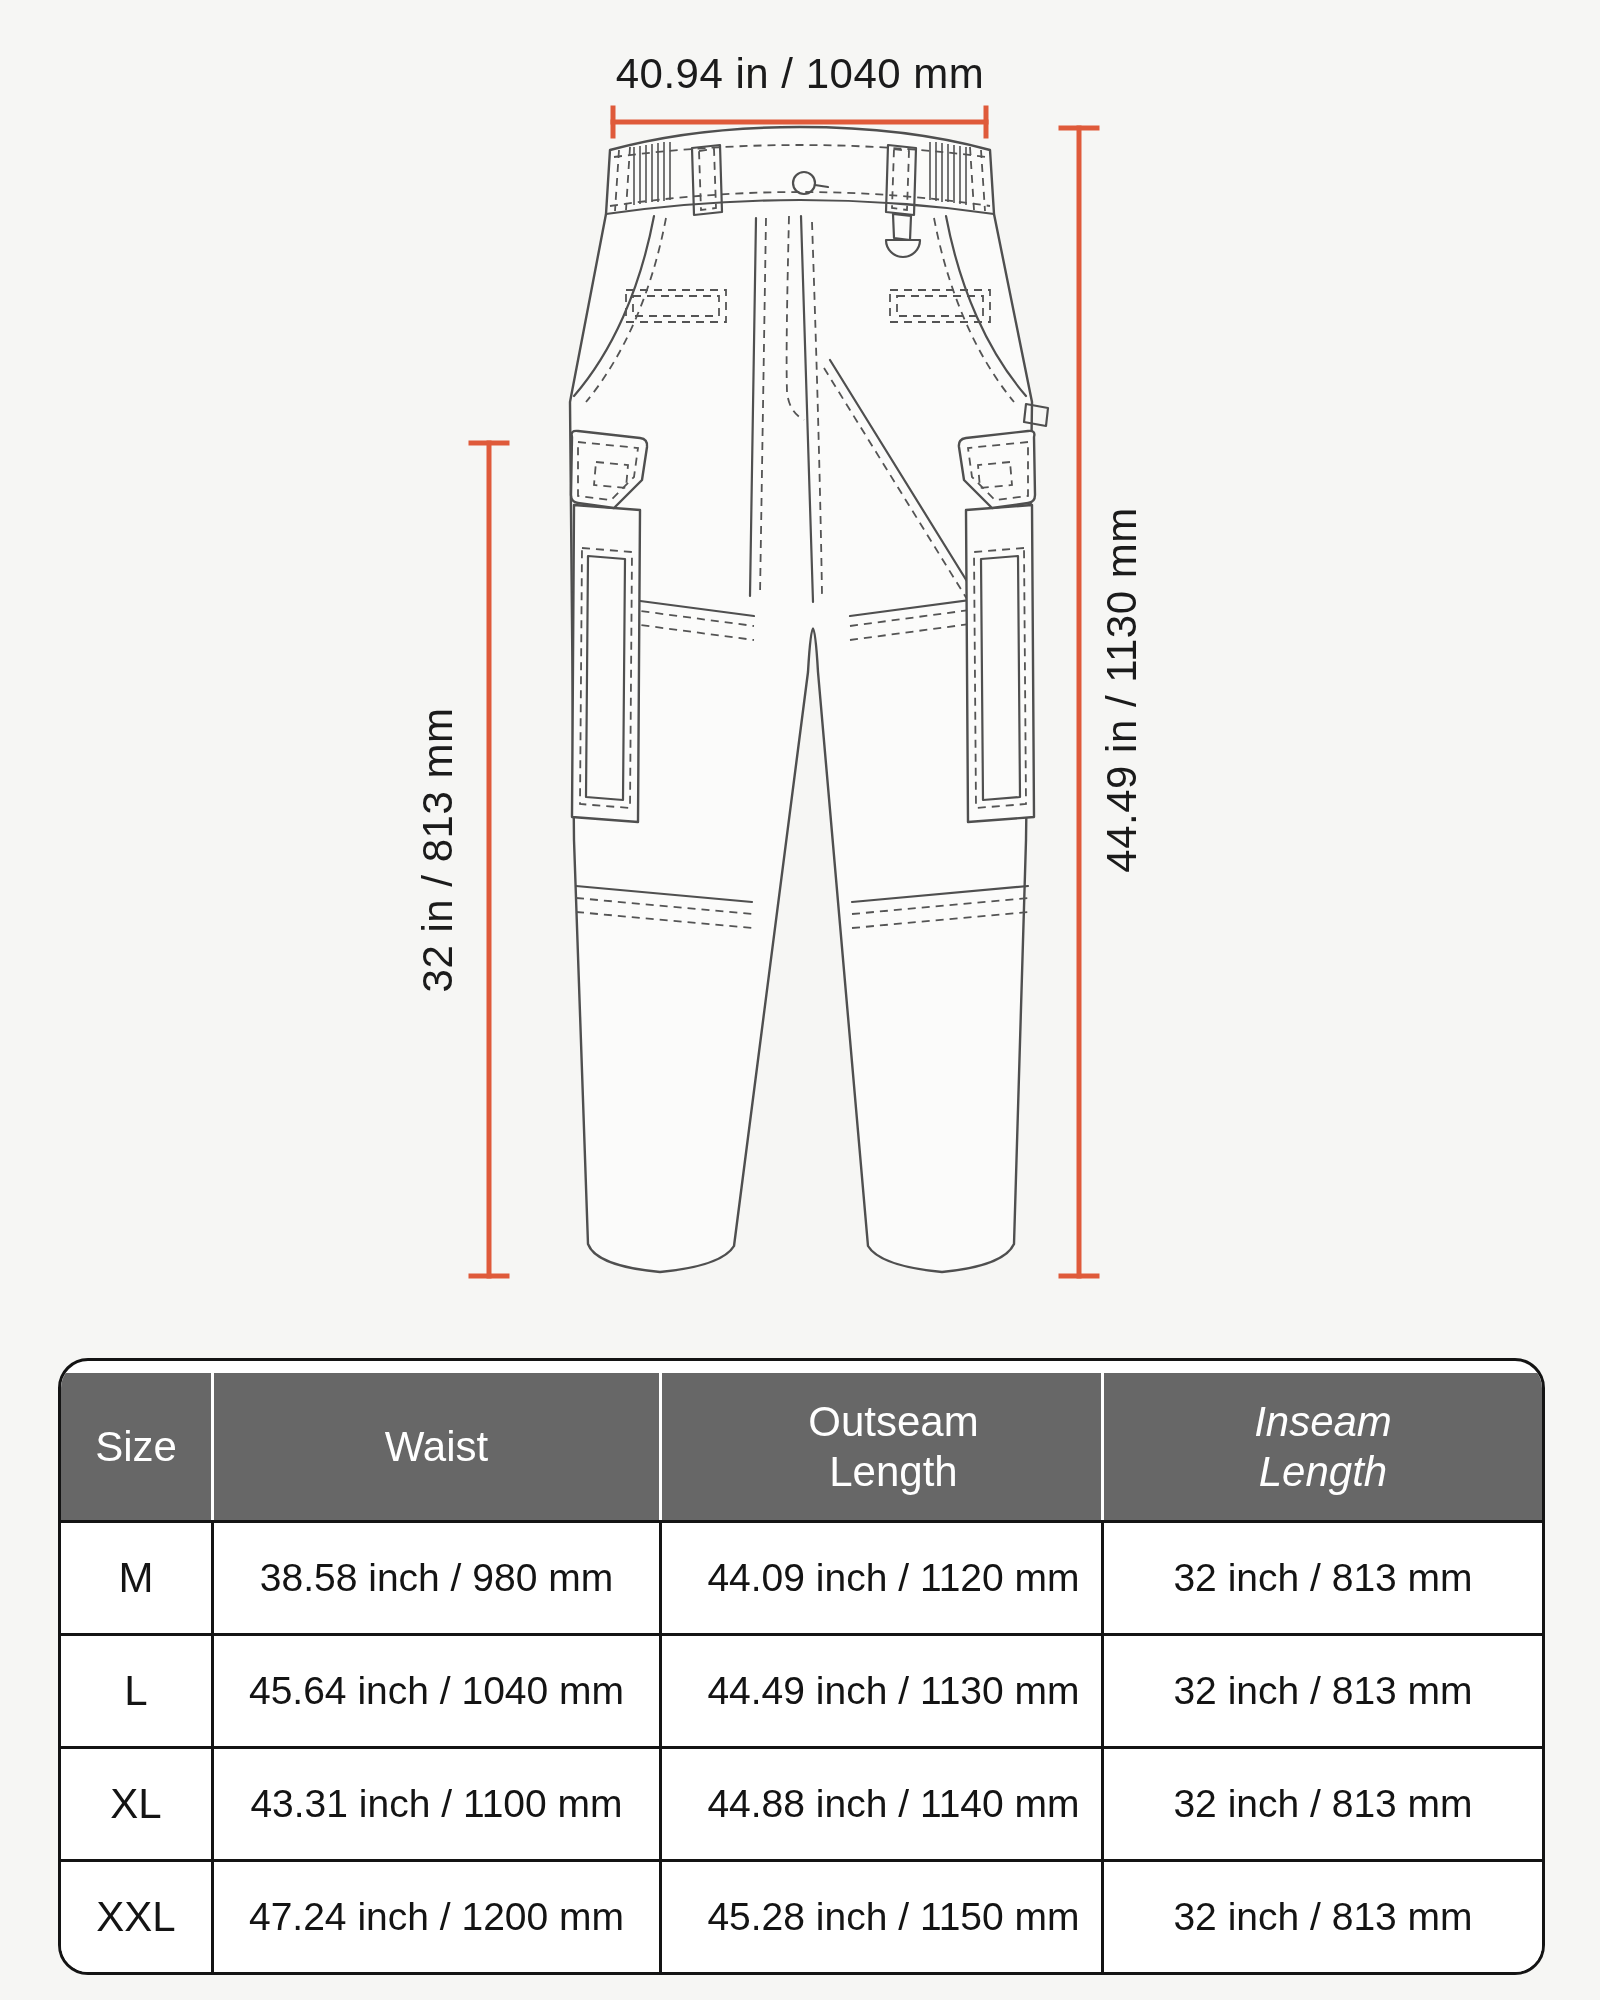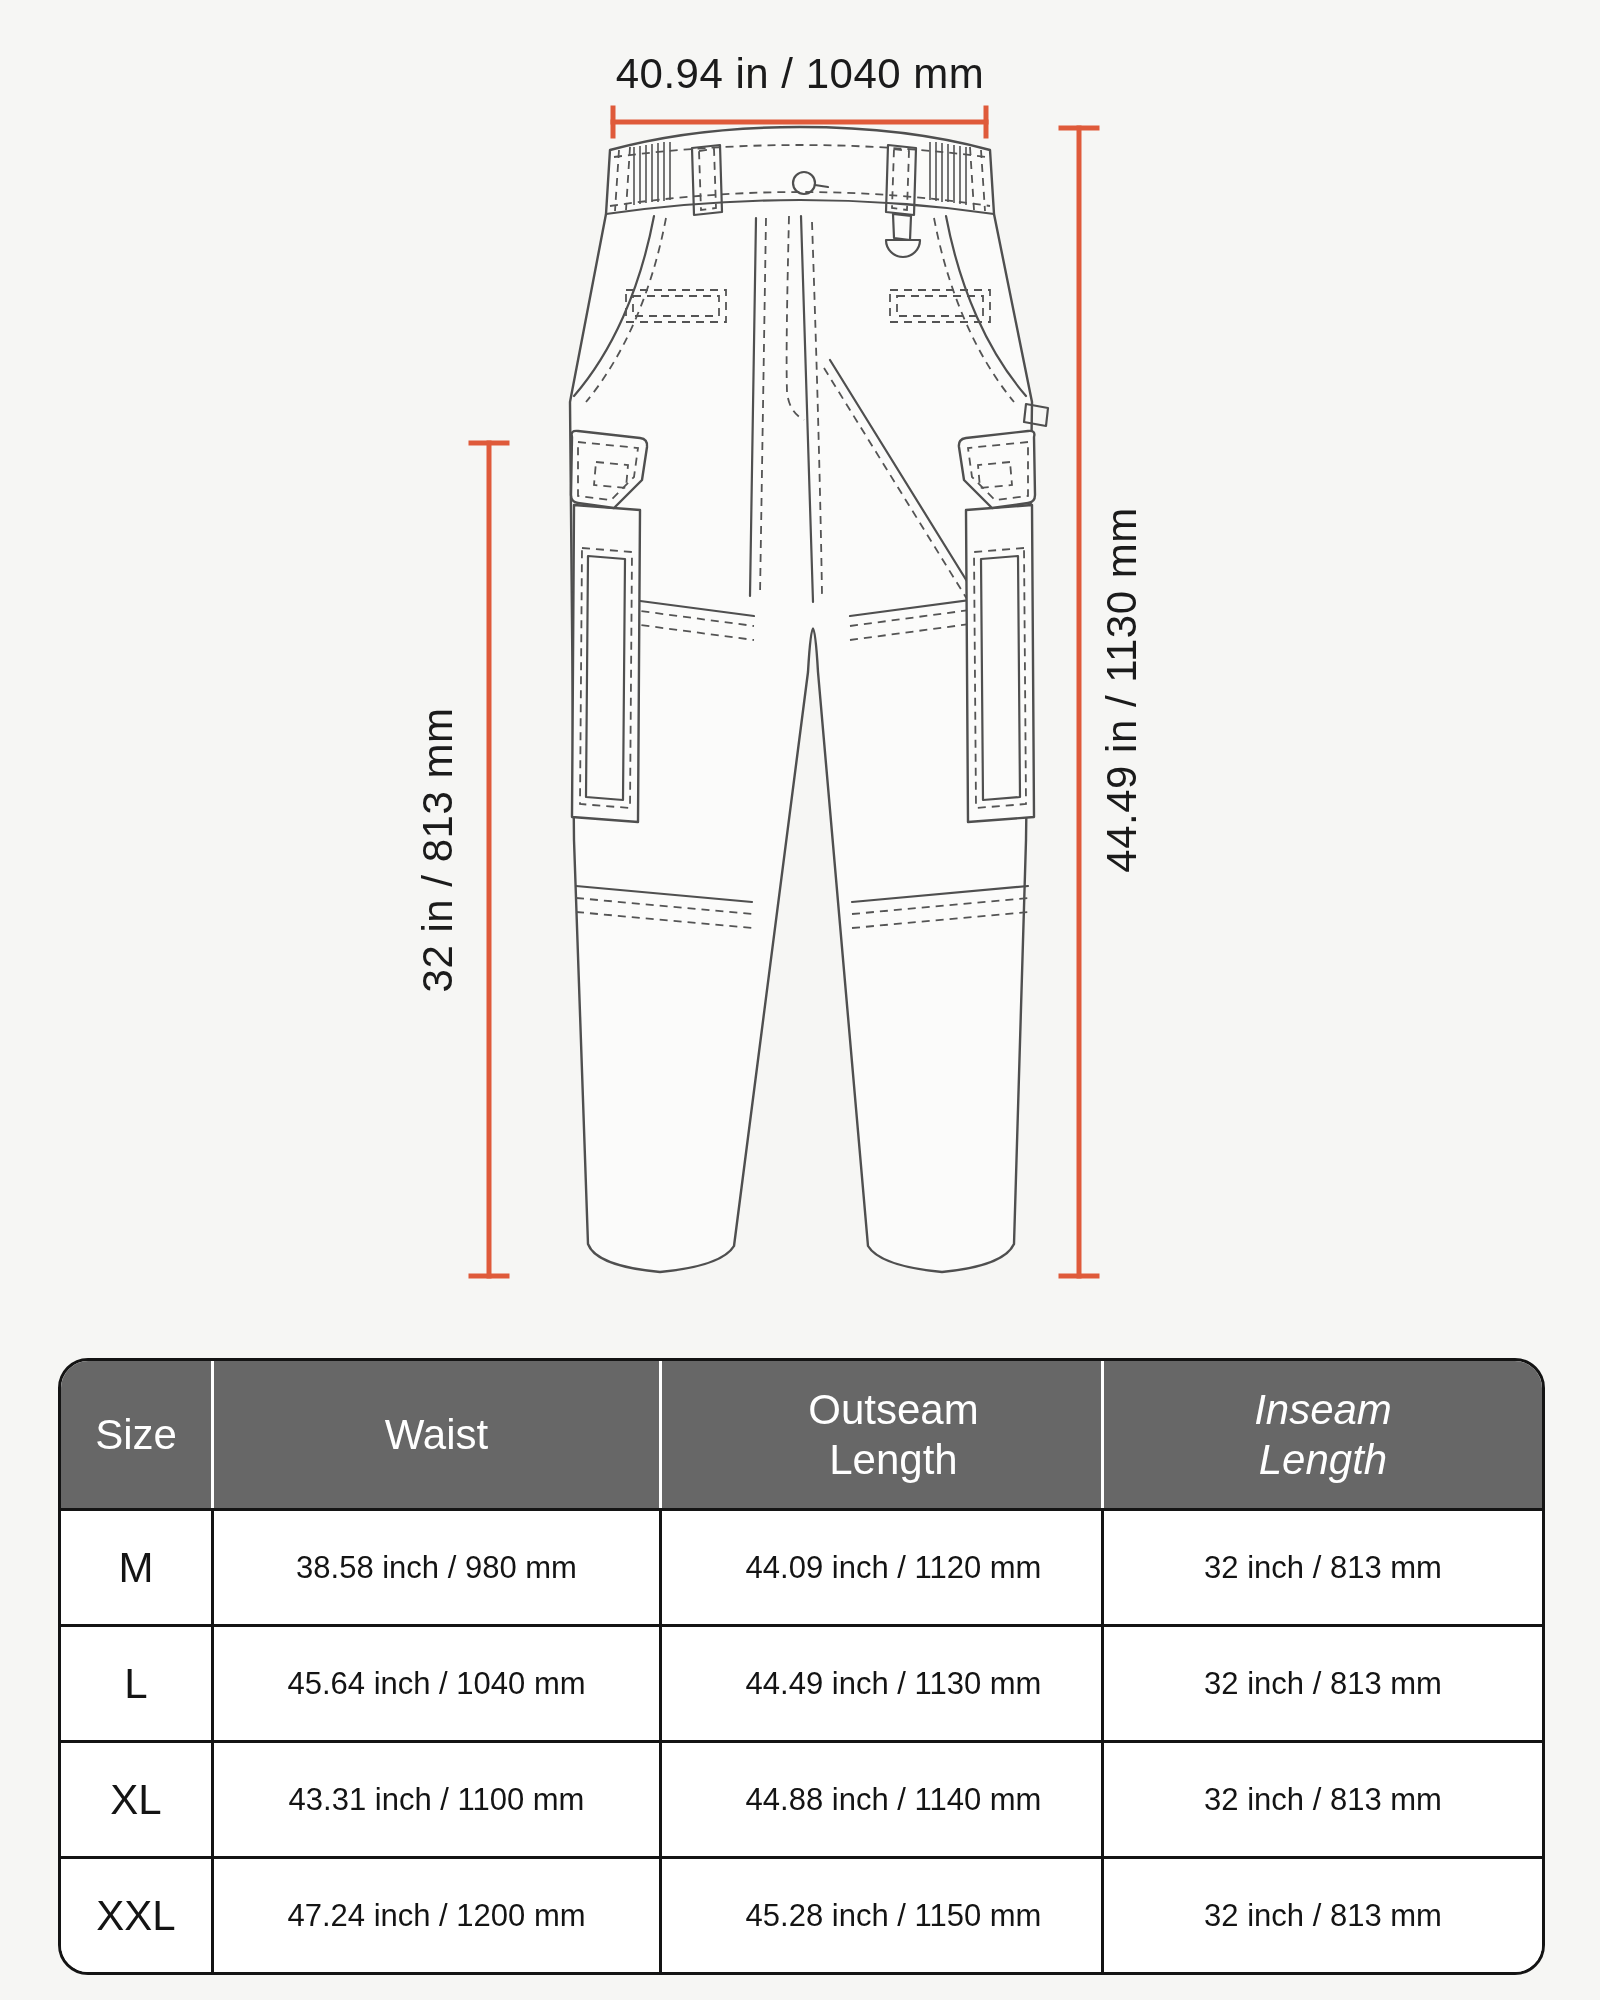--- a/index.html
+++ b/index.html
@@ -17,33 +17,33 @@
   .hatch{fill:none;stroke:#545454;stroke-width:1.6;}
   .measure{fill:none;stroke:#df5a3a;stroke-width:5;stroke-linecap:square;}
   .mlabel{fill:#1b1b1b;font-size:42px;letter-spacing:0.5px;}
 
   .size-table{
     position:absolute;left:58px;top:1358px;width:1487px;height:617px;
     background:#ffffff;border:3px solid #141414;border-radius:30px;
     overflow:hidden;display:flex;flex-direction:column;box-sizing:border-box;
   }
   .trow{display:flex;flex:1;min-height:0;}
-  .trow.header{flex:0 0 147px;background:#676767;}
+  .trow.header{flex:0 0 147px;background:#676767;margin-top:12px;}
   .tcell{
     box-sizing:border-box;display:flex;align-items:center;justify-content:center;
     text-align:center;min-width:0;
   }
   .c0{width:153px;}
   .c1{width:448px;}
   .c2{width:442px;padding-left:24px;}
   .c3{flex:1;}
   .trow.header .tcell{color:#ffffff;font-size:42px;line-height:1.18;border-right:3px solid #ffffff;}
   .trow.header .tcell:last-child{border-right:none;font-style:italic;}
   .trow.header .wrap{display:inline-block;max-width:250px;}
-  .trow.body .tcell{color:#141414;font-size:31px;border-right:3px solid #141414;}
+  .trow.body .tcell{color:#141414;font-size:39px;border-right:3px solid #141414;}
   .trow.body .tcell:last-child{border-right:none;}
   .trow.body{border-top:3px solid #141414;background:#ffffff;}
   .trow.body .c0{font-size:42px;}
 </style>
 </head>
 <body>
 
 <div class="stage">
 
   <svg class="diagram" width="1600" height="1340" viewBox="0 0 1600 1340" xmlns="http://www.w3.org/2000/svg">

